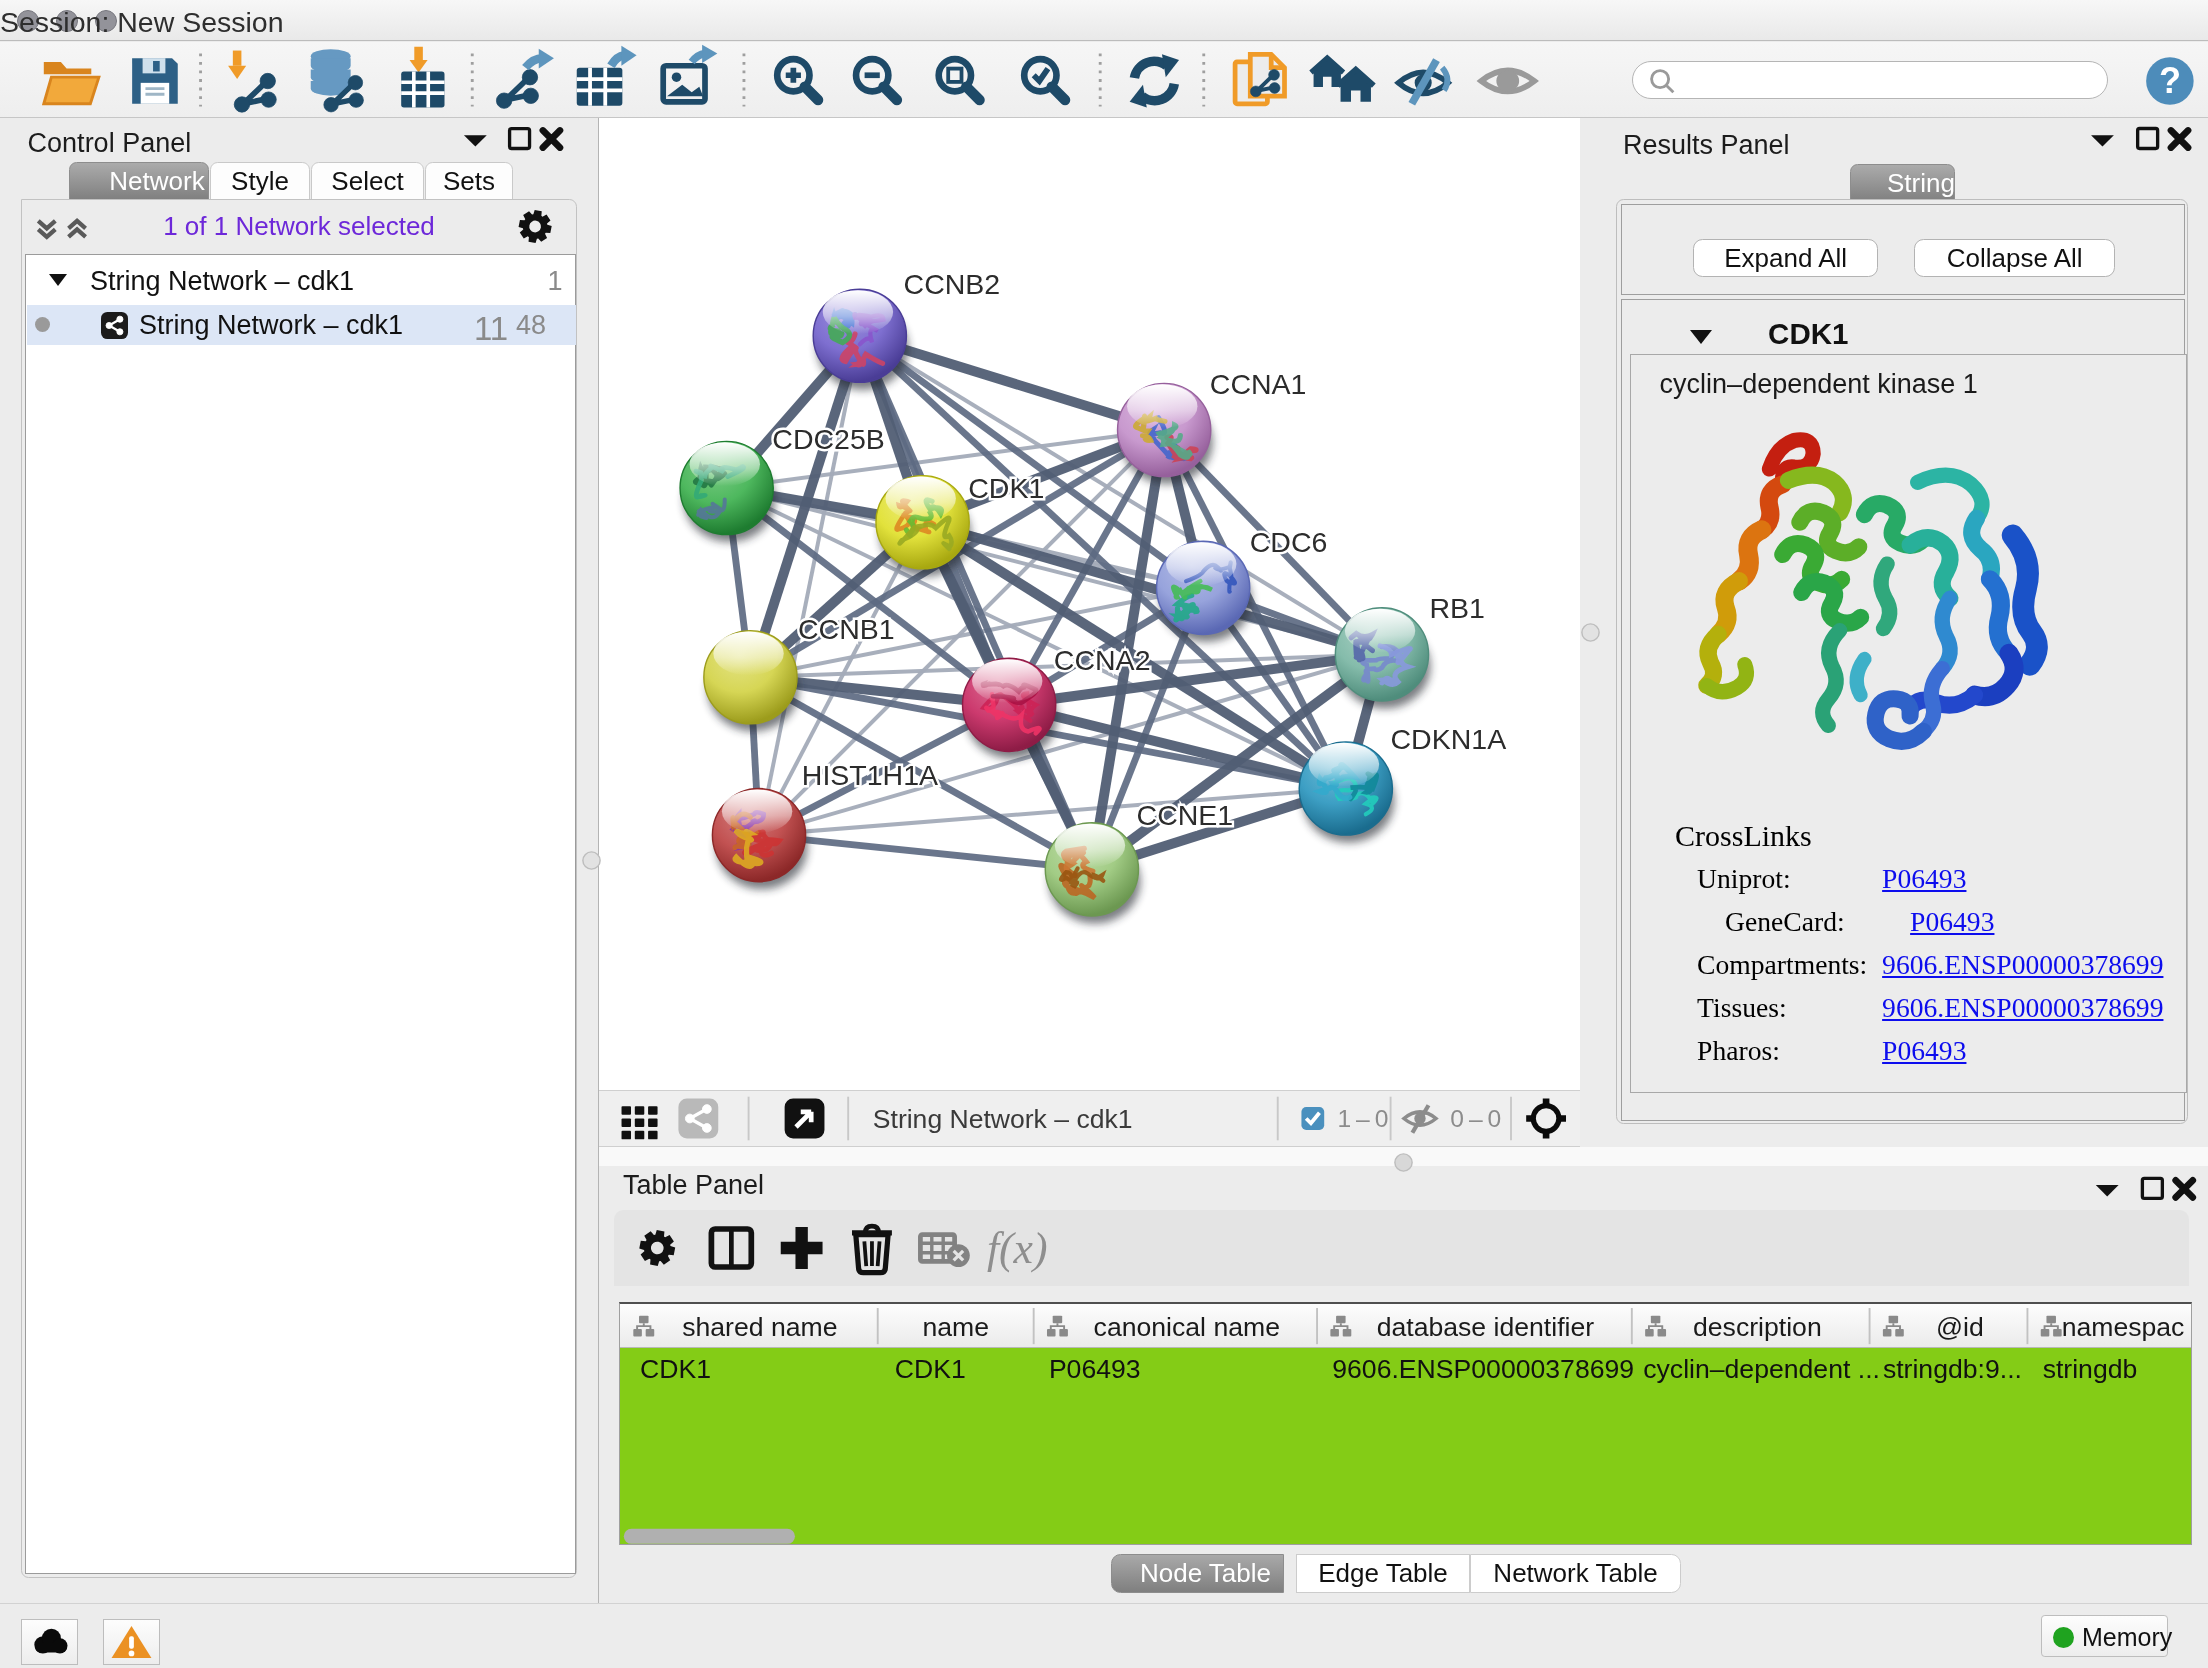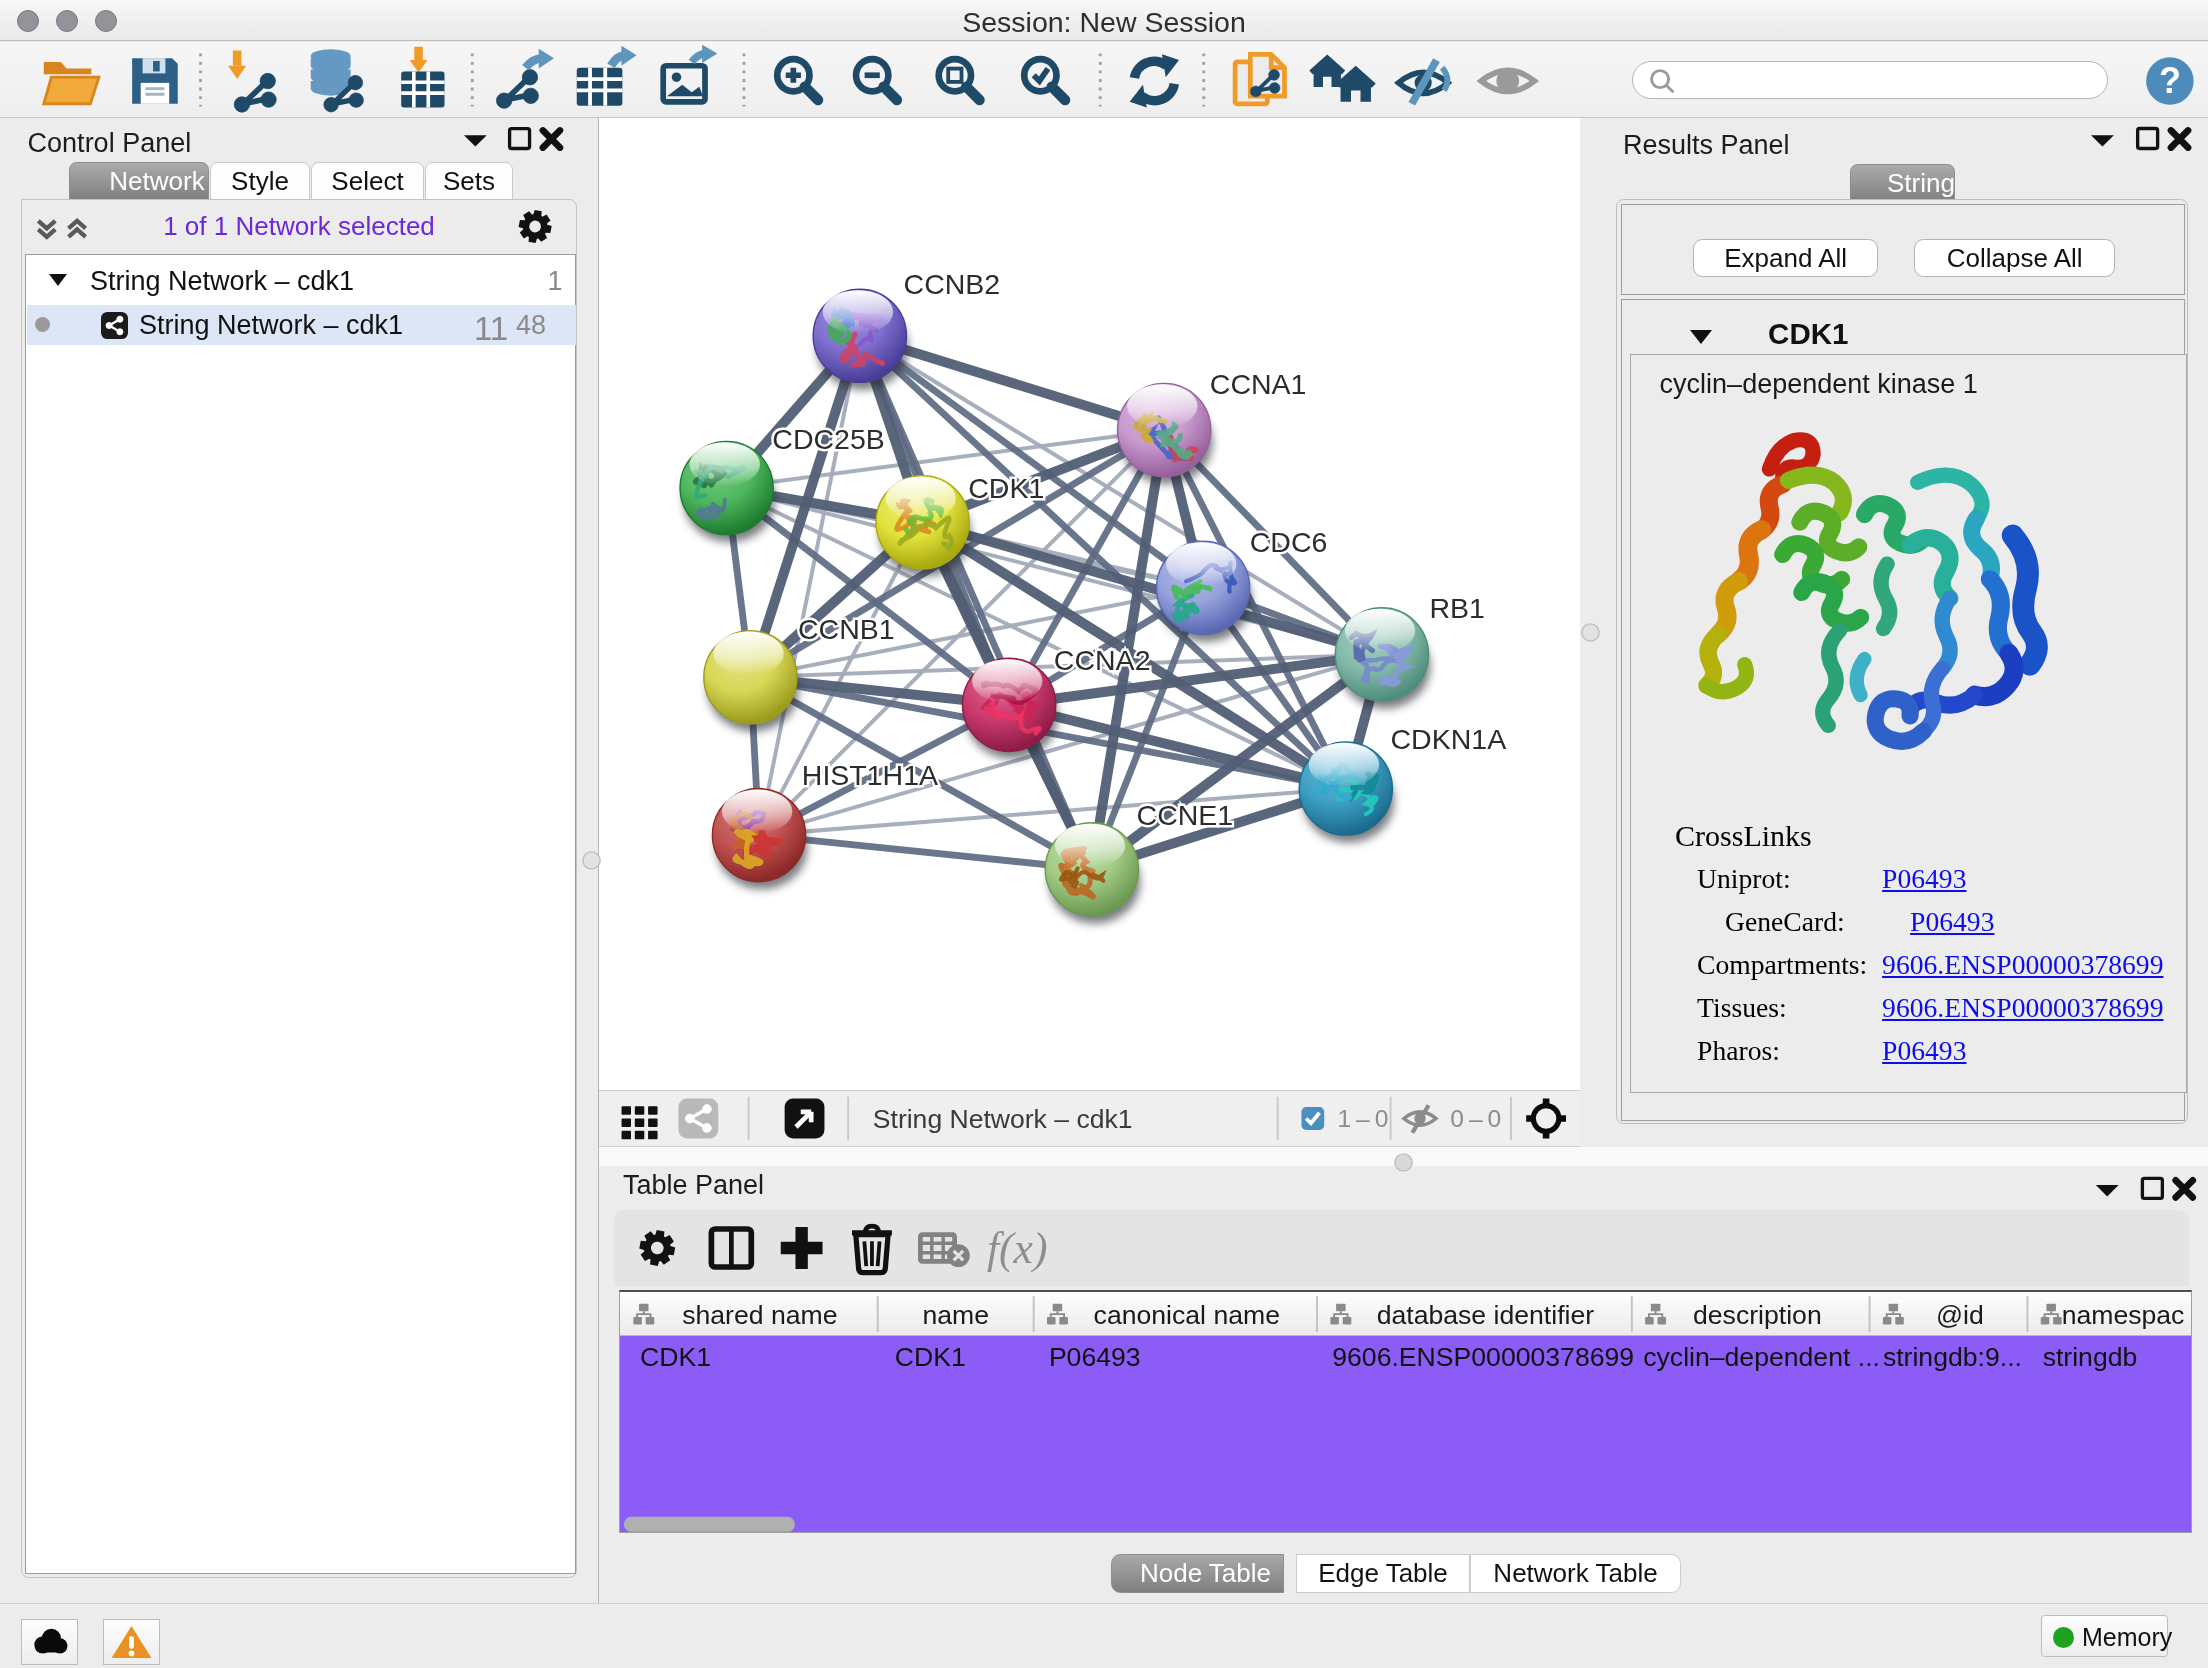--- a/index.html
+++ b/index.html
@@ -2,21 +2,21 @@
 <html style="font-size:15px"><head>
 <meta charset="utf-8">
 <style>
 * { margin:0; padding:0; box-sizing:border-box; }
 html,body { width:2208px; height:1668px; overflow:hidden; background:#ececec;
   font-family:"Liberation Sans", sans-serif; }
 #titlebar { position:absolute; left:0; top:0; width:2208px; height:41px;
   background:linear-gradient(#f7f7f7,#e9e9e9); border-bottom:1px solid #bcbcbc; }
 .tl { position:absolute; top:9.5px; width:22px; height:22px; border-radius:50%;
   background:#93939a; border:1.4px solid #77777e; }
-#title { position:absolute; top:5.7px; left:0; width:2208px; text-align:center;
+#title { position:absolute; top:5.7px; left:0; width:2208px; 
   font-size:28.5px; font-weight:500; color:#2e2e2e; }
 #toolbar { position:absolute; left:0; top:42px; width:2208px; height:76px;
   background:linear-gradient(#f6f6f6,#eeeeee); border-bottom:1px solid #c6c6c6; }
 #searchbox { position:absolute; left:1632px; top:19px; width:476px; height:38px;
   background:#fff; border:1px solid #b5b5b5; border-radius:19px; }
 
 .ptitle { font-size:27px; color:#1c1c1c; }
 #cpanel  { position:absolute; left:0; top:118px; width:598px; height:1485px; }
 #vsplit1 { position:absolute; left:598px; top:118px; width:1px; height:1485px; background:#b4b4b4; }
 #netview { position:absolute; left:599px; top:118px; width:981px; height:972px; background:#fff; }
@@ -41,22 +41,22 @@
 
 #rbox { position:absolute; left:-6.7px; top:81px; width:572px; height:925px;
   border:1px solid #bdbdbd; border-radius:7.6px; background:#ececec; }
 .wbtn { position:absolute; height:38px; background:#fff; border:1px solid #b3b3b3;
   border-radius:9.5px; font-size:26px; color:#111; text-align:center; line-height:36px; }
 .serif { font-family:"Liberation Serif", serif; }
 a.bl { color:#0d0dee; }
 
 #ttool { position:absolute; left:15px; top:44px; width:1575px; height:76px;
   background:#e4e4e4; border-radius:9.5px 9.5px 0 0; }
-#ttable { position:absolute; left:20px; top:124px; width:1573px; height:243px;
-  background:#8b5cf6; border:1px solid #9f9f9f; border-top:2.9px solid #4f4f4f; }
+#ttable { position:absolute; left:20px; top:136px; width:1573px; height:243px;
+  background:#84cc16; border:1px solid #9f9f9f; border-top:2.9px solid #4f4f4f; }
 .thead { position:absolute; left:0; top:0; width:100%; height:44px;
   background:linear-gradient(#fdfdfd,#ebebeb); border-bottom:1px solid #b8b8b8; }
 .tbtab { position:absolute; top:388px; height:39px; border:1px solid #cccccc;
   background:#fff; color:#111; font-size:26px; text-align:center; line-height:37px; }
 </style>
 </head>
 <body>
 <div id="titlebar">
   <div class="tl" style="left:17px;"></div>
   <div class="tl" style="left:56px;"></div>

